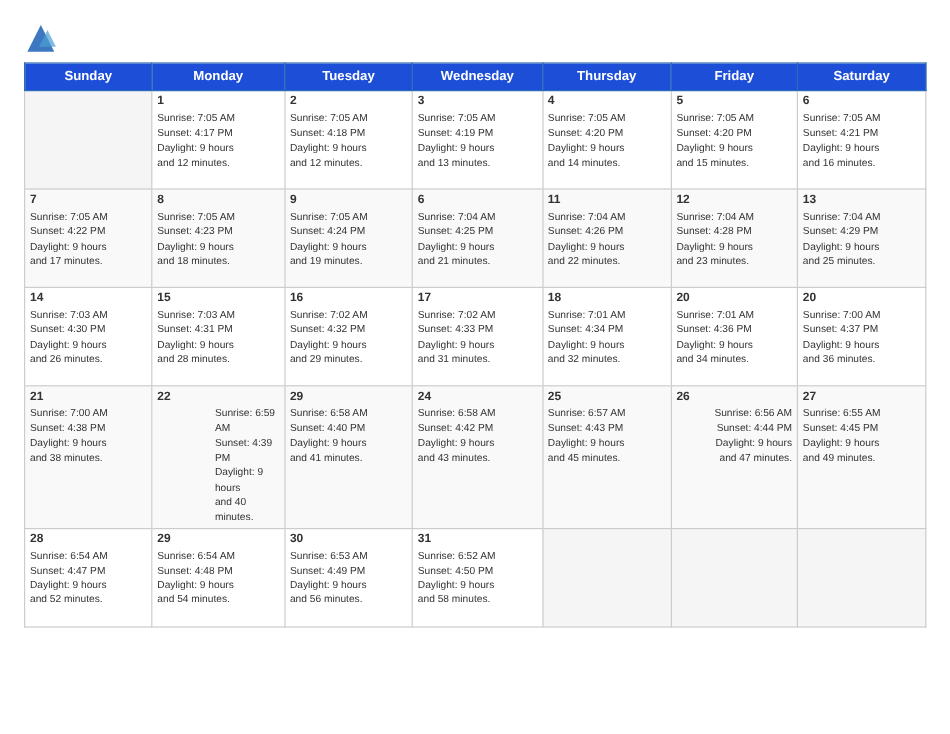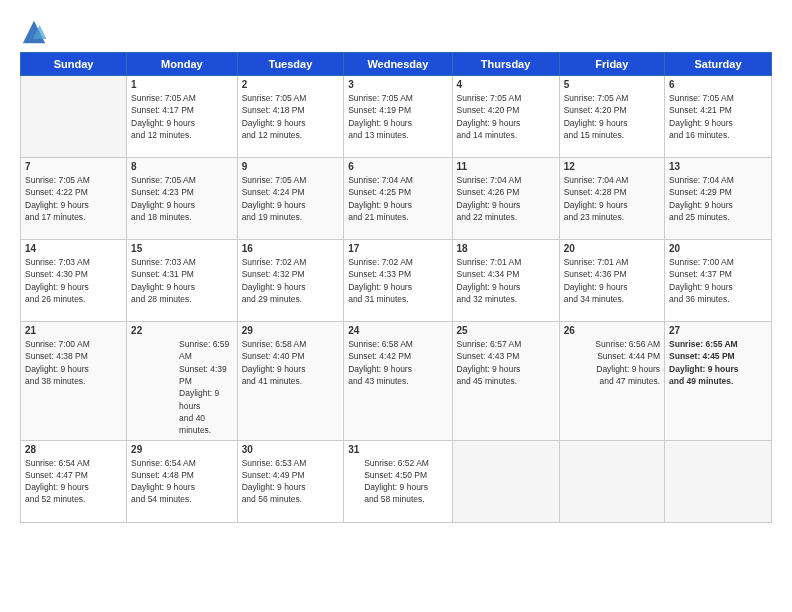--- a/index.html
+++ b/index.html
@@ -319,21 +319,21 @@
           </td>
           <td>
             <span class="day-num">26</span>
             <div class="day-info" style="white-space: pre-line; text-align: right;">Sunrise: 6:56 AM
 Sunset: 4:44 PM
 Daylight: 9 hours
 and 47 minutes.</div>
           </td>
           <td>
             <span class="day-num">27</span>
-            <div class="day-info" style="white-space: pre-line; font-weight: bold;">Sunrise: 6:55 AM
+            <div class="day-info" style="white-space: pre-line;">Sunrise: 6:55 AM
 Sunset: 4:45 PM
 Daylight: 9 hours
 and 49 minutes.</div>
           </td>
         </tr>
         <tr>
           <td>
             <span class="day-num">28</span>
             <div class="day-info" style="white-space: pre-line;">Sunrise: 6:54 AM
 Sunset: 4:47 PM
@@ -349,21 +349,21 @@
           </td>
           <td>
             <span class="day-num">30</span>
             <div class="day-info" style="white-space: pre-line;">Sunrise: 6:53 AM
 Sunset: 4:49 PM
 Daylight: 9 hours
 and 56 minutes.</div>
           </td>
           <td>
             <span class="day-num">31</span>
-            <div class="day-info" style="white-space: pre-line; margin-left: 16px;">Sunrise: 6:52 AM
+            <div class="day-info" style="white-space: pre-line;">Sunrise: 6:52 AM
 Sunset: 4:50 PM
 Daylight: 9 hours
 and 58 minutes.</div>
           </td>
           <td class="empty-cell"></td>
           <td class="empty-cell"></td>
           <td class="empty-cell"></td>
         </tr>
       </tbody>
   </table>

